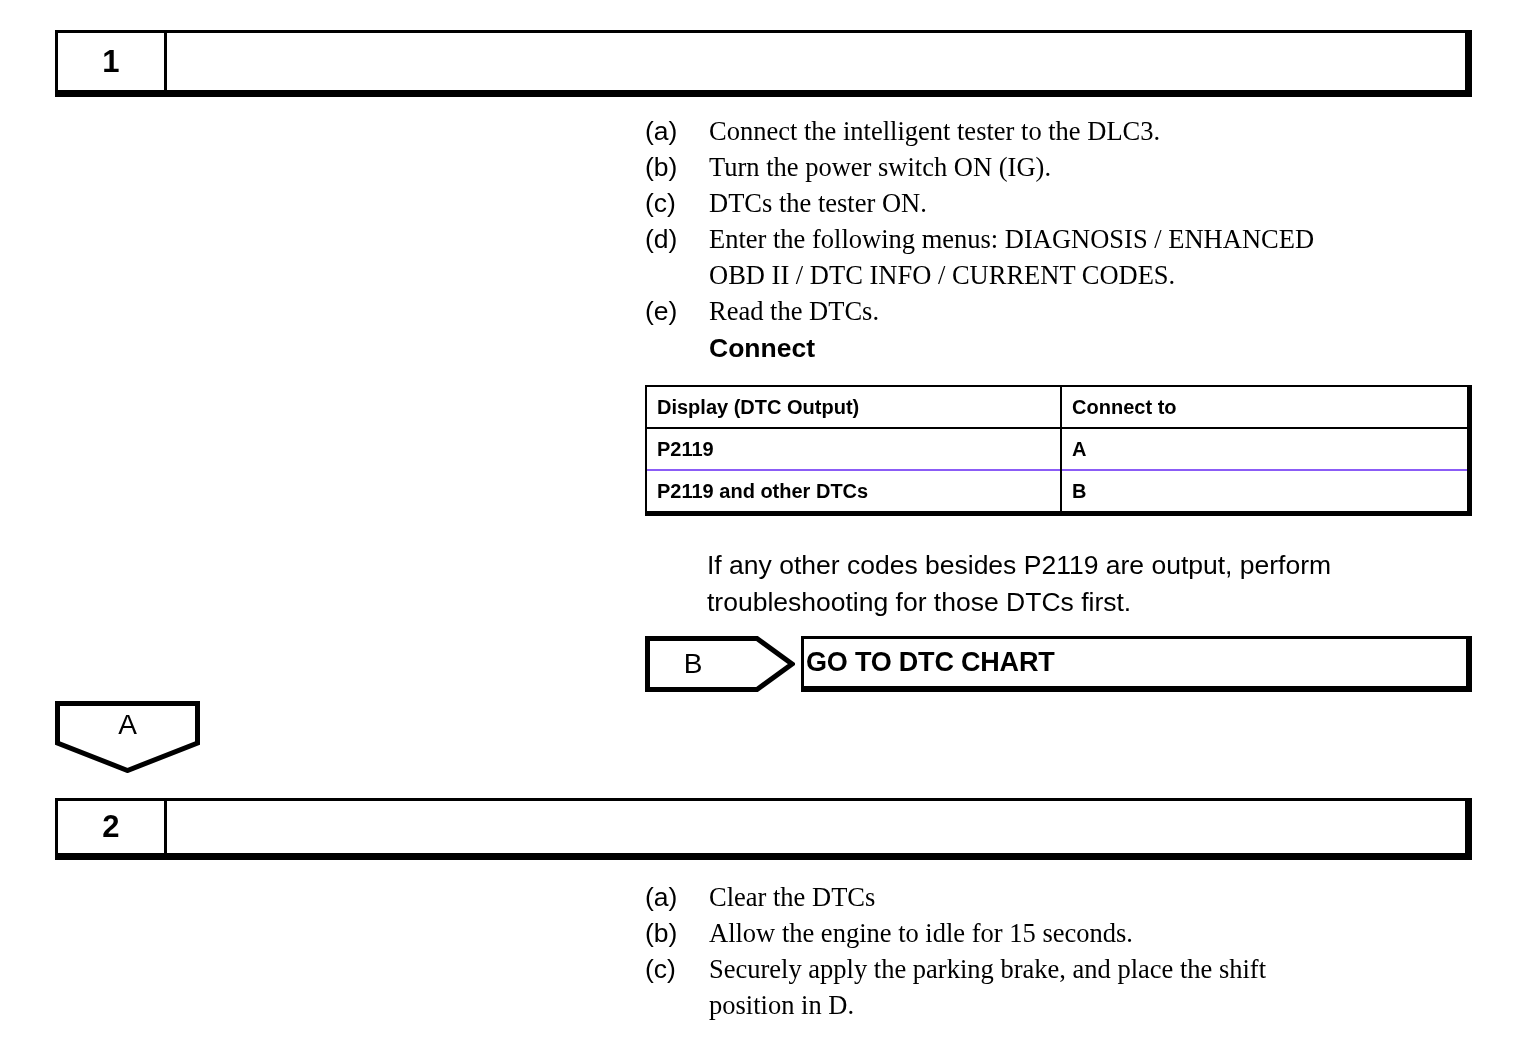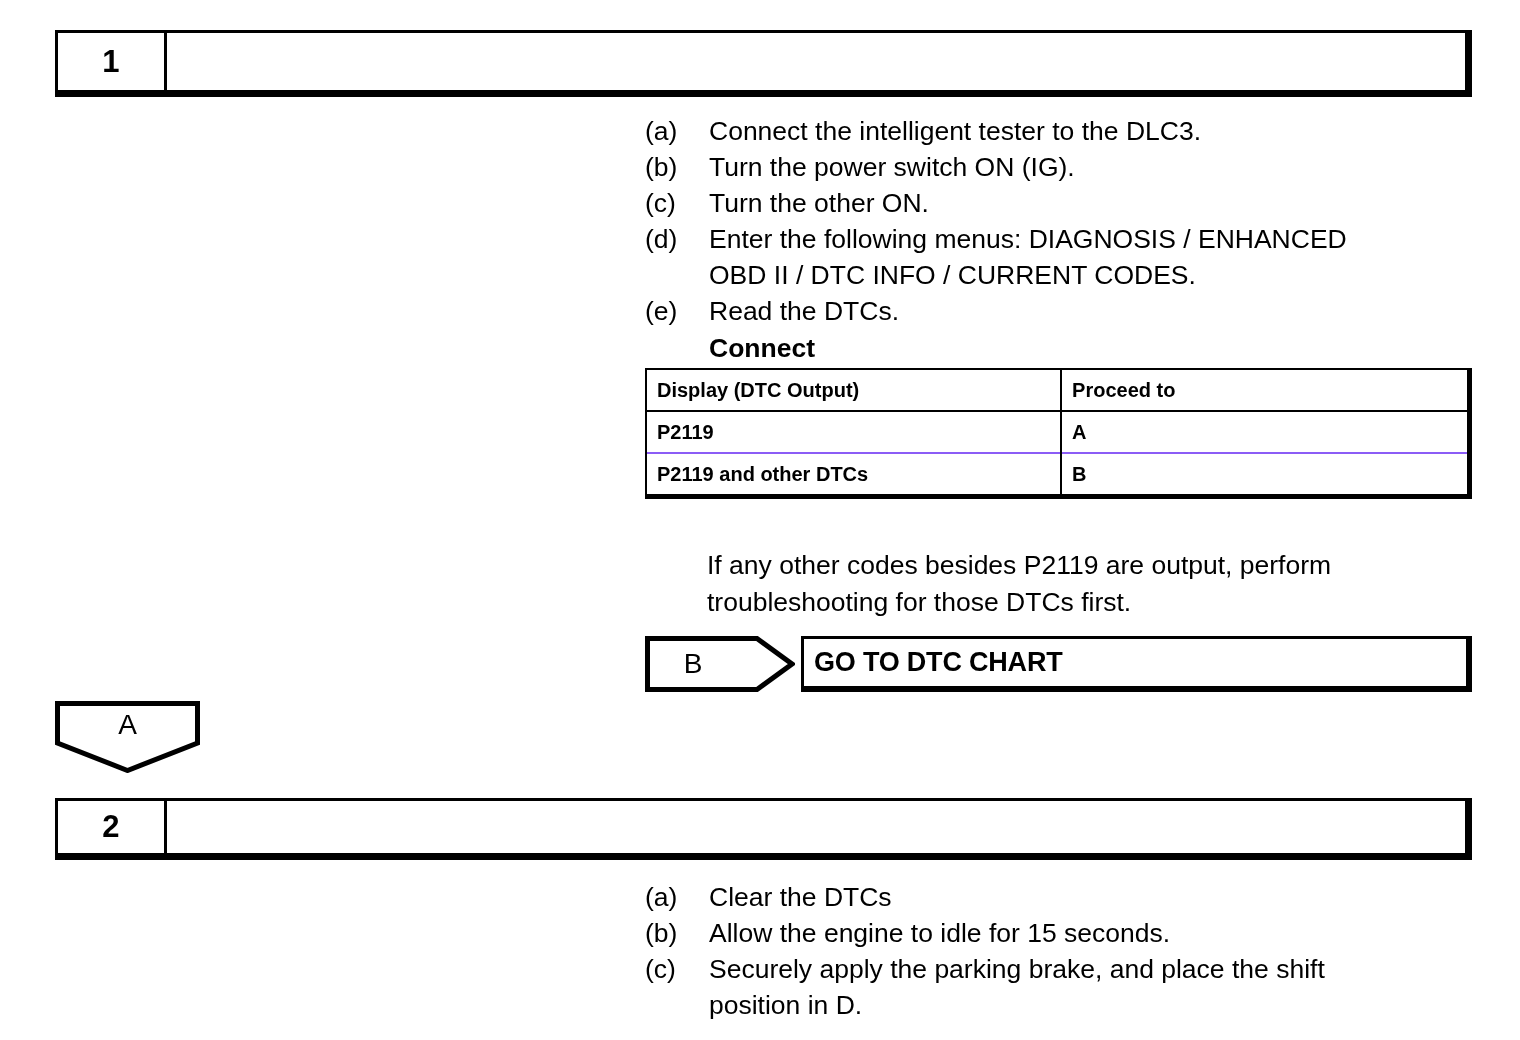--- a/index.html
+++ b/index.html
@@ -67,20 +67,21 @@
     display: flex;
     align-items: flex-start;
   }
   .proc-label {
     width: 64px;
     flex: 0 0 64px;
   }
   .proc-text {
     flex: 1 1 auto;
     white-space: pre-line;
+    font-family: Liberation Serif, serif;
   }
   .sub-bold {
     font-weight: bold;
     padding-left: 64px;
     line-height: 38px;
   }
 
   
   .result-table {
     position: absolute;
@@ -174,21 +175,21 @@
   
   .action-box {
     position: absolute;
     box-sizing: border-box;
     border: 3px solid #000;
     border-right-width: 6px;
     border-bottom-width: 6px;
     background: #fff;
     display: flex;
     align-items: center;
-    padding-left: 10px;
+    padding-left: 2px;
     font-size: 27px;
     font-weight: bold;
     letter-spacing: -0.2px;
   }
 </style>
 </head>
 <body>
 
 <div class="page">
 
@@ -200,44 +201,44 @@
     <div class="proc-item">
       <span class="proc-label">(a)</span>
       <span class="proc-text">Connect the intelligent tester to the DLC3.</span>
     </div>
     <div class="proc-item">
       <span class="proc-label">(b)</span>
       <span class="proc-text">Turn the power switch ON (IG).</span>
     </div>
     <div class="proc-item">
       <span class="proc-label">(c)</span>
-      <span class="proc-text">Turn the other ON.</span>
+      <span class="proc-text">DTCs the tester ON.</span>
     </div>
     <div class="proc-item">
       <span class="proc-label">(d)</span>
       <span class="proc-text">Enter the following menus: DIAGNOSIS / ENHANCED
 OBD II / DTC INFO / CURRENT CODES.</span>
     </div>
     <div class="proc-item">
       <span class="proc-label">(e)</span>
       <span class="proc-text">Read the DTCs.</span>
     </div>
     <div class="sub-bold">Connect</div>
   </div>
 
-  <div class="result-table" style="left:645px; top:368px; width:827px;">
+  <div class="result-table" style="left:645px; top:385px; width:827px;">
     <table>
       <colgroup>
         <col style="width:50.5%">
         <col style="width:49.5%">
       </colgroup>
       <thead>
         <tr>
           <th>Display (DTC Output)</th>
-          <th class="col-sep">Proceed to</th>
+          <th class="col-sep">Connect to</th>
         </tr>
       </thead>
       <tbody>
         <tr>
           <td>P2119</td>
           <td class="col-sep">A</td>
         </tr>
         <tr>
           <td>P2119 and other DTCs</td>
           <td class="col-sep">B</td>

